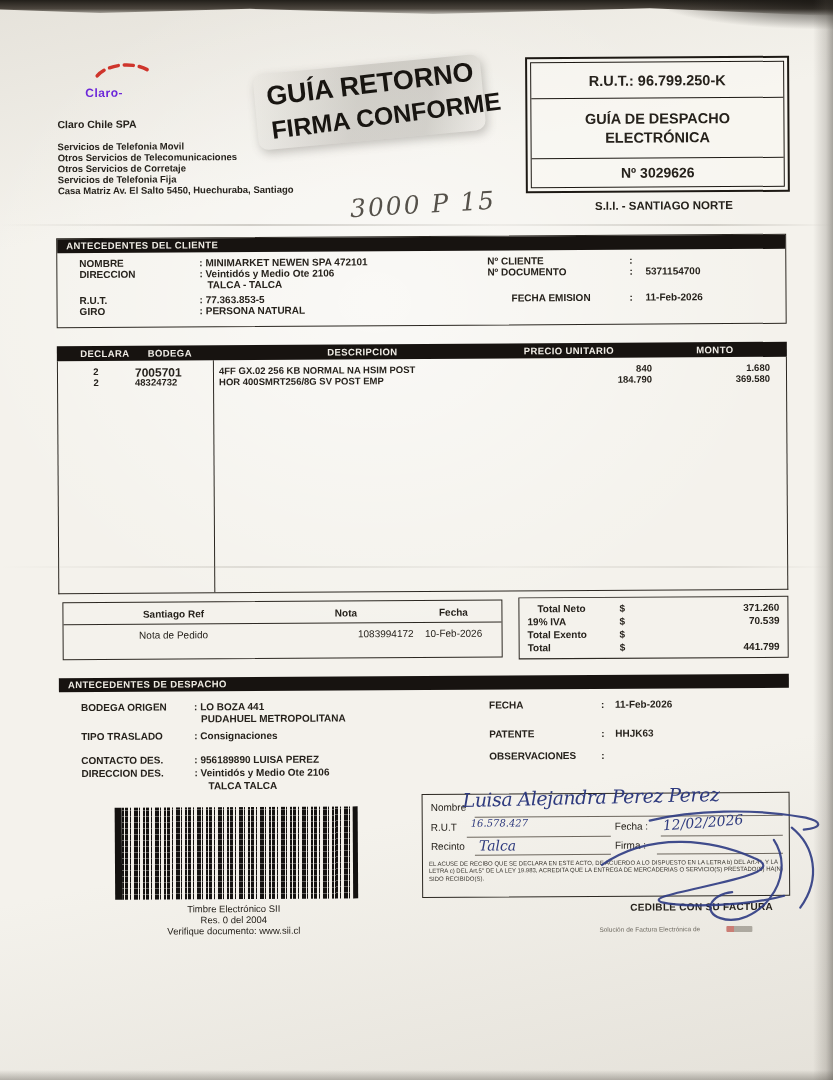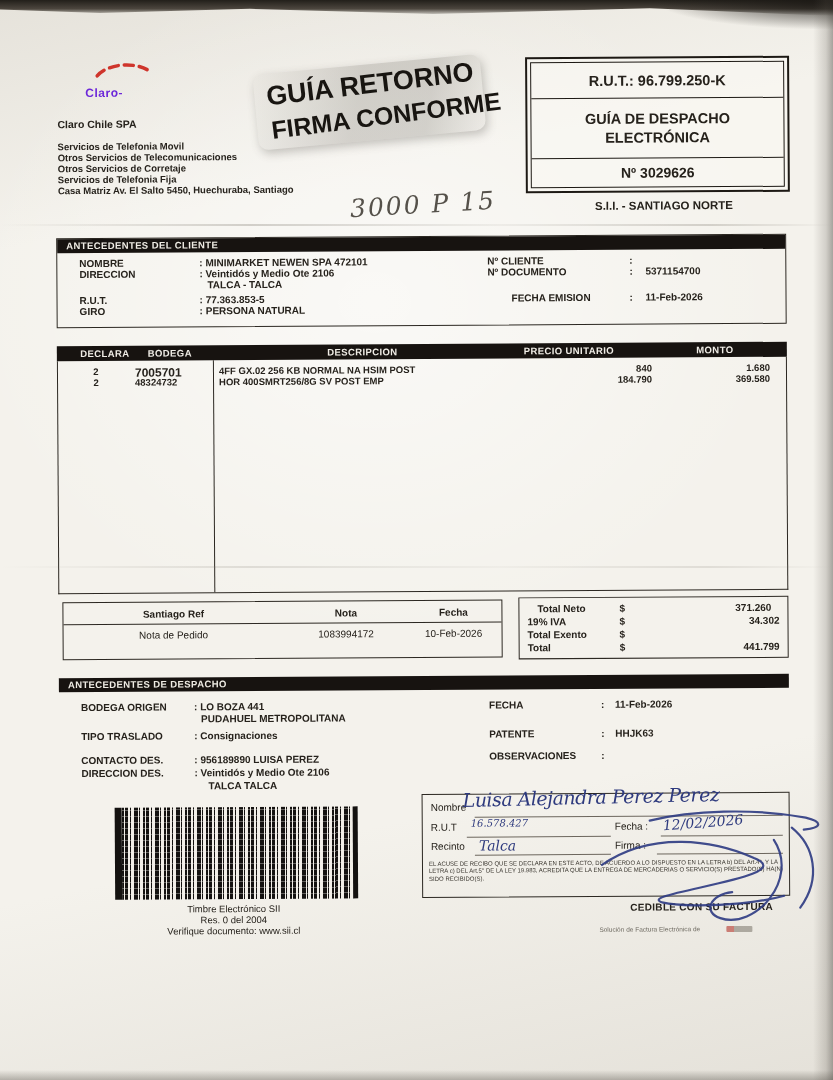--- a/index.html
+++ b/index.html
@@ -141,31 +141,31 @@
       <span class="t rt" style="left:430px;top:16px;width:164px;font-size:9.5px;">184.790</span>
       <span class="t rt" style="left:592px;top:16px;width:120px;font-size:9.5px;">369.580</span>
     </div>
 
     <div class="box" style="left:62px;top:600px;width:440px;height:58px;">
       <span class="t ctr" style="left:30px;top:6px;width:160px;">Santiago Ref</span>
       <span class="t ctr" style="left:215px;top:6px;width:135px;">Nota</span>
       <span class="t ctr" style="left:345px;top:6px;width:90px;">Fecha</span>
       <div class="hline" style="left:0;top:21px;width:100%;background:#2c2822;"></div>
       <span class="t ctr t400" style="left:30px;top:27px;width:160px;">Nota de Pedido</span>
-      <span class="t ctr t400" style="left:215px;top:27px;width:135px;">1083994172</span>
+      <span class="t ctr t400" style="left:215px;top:27px;width:135px;text-align:right;">1083994172</span>
       <span class="t ctr t400" style="left:345px;top:27px;width:90px;">10-Feb-2026</span>
     </div>
 
     <div class="box" style="left:518px;top:598px;width:270px;height:62px;">
       <span class="t" style="left:8px;top:5px;margin-left:10px;">Total Neto</span>
       <span class="t" style="left:100px;top:5px;">$</span>
-      <span class="t rt" style="left:132px;top:5px;width:120px;">371.260</span>
+      <span class="t rt" style="left:140px;top:5px;width:120px;">371.260</span>
       <span class="t" style="left:8px;top:18px;">19% IVA</span>
       <span class="t" style="left:100px;top:18px;">$</span>
-      <span class="t rt" style="left:140px;top:18px;width:120px;">34.302</span>
+      <span class="t rt" style="left:140px;top:18px;width:120px;">70.539</span>
       <span class="t" style="left:8px;top:31px;">Total Exento</span>
       <span class="t" style="left:100px;top:31px;">$</span>
       <span class="t rt" style="left:140px;top:31px;width:120px;"></span>
       <span class="t" style="left:8px;top:44px;">Total</span>
       <span class="t" style="left:100px;top:44px;">$</span>
       <span class="t rt" style="left:140px;top:44px;width:120px;">441.799</span>
     </div>
 
     <div class="sec" style="left:58px;top:676px;width:730px;height:14px;">ANTECEDENTES DE DESPACHO</div>
 

